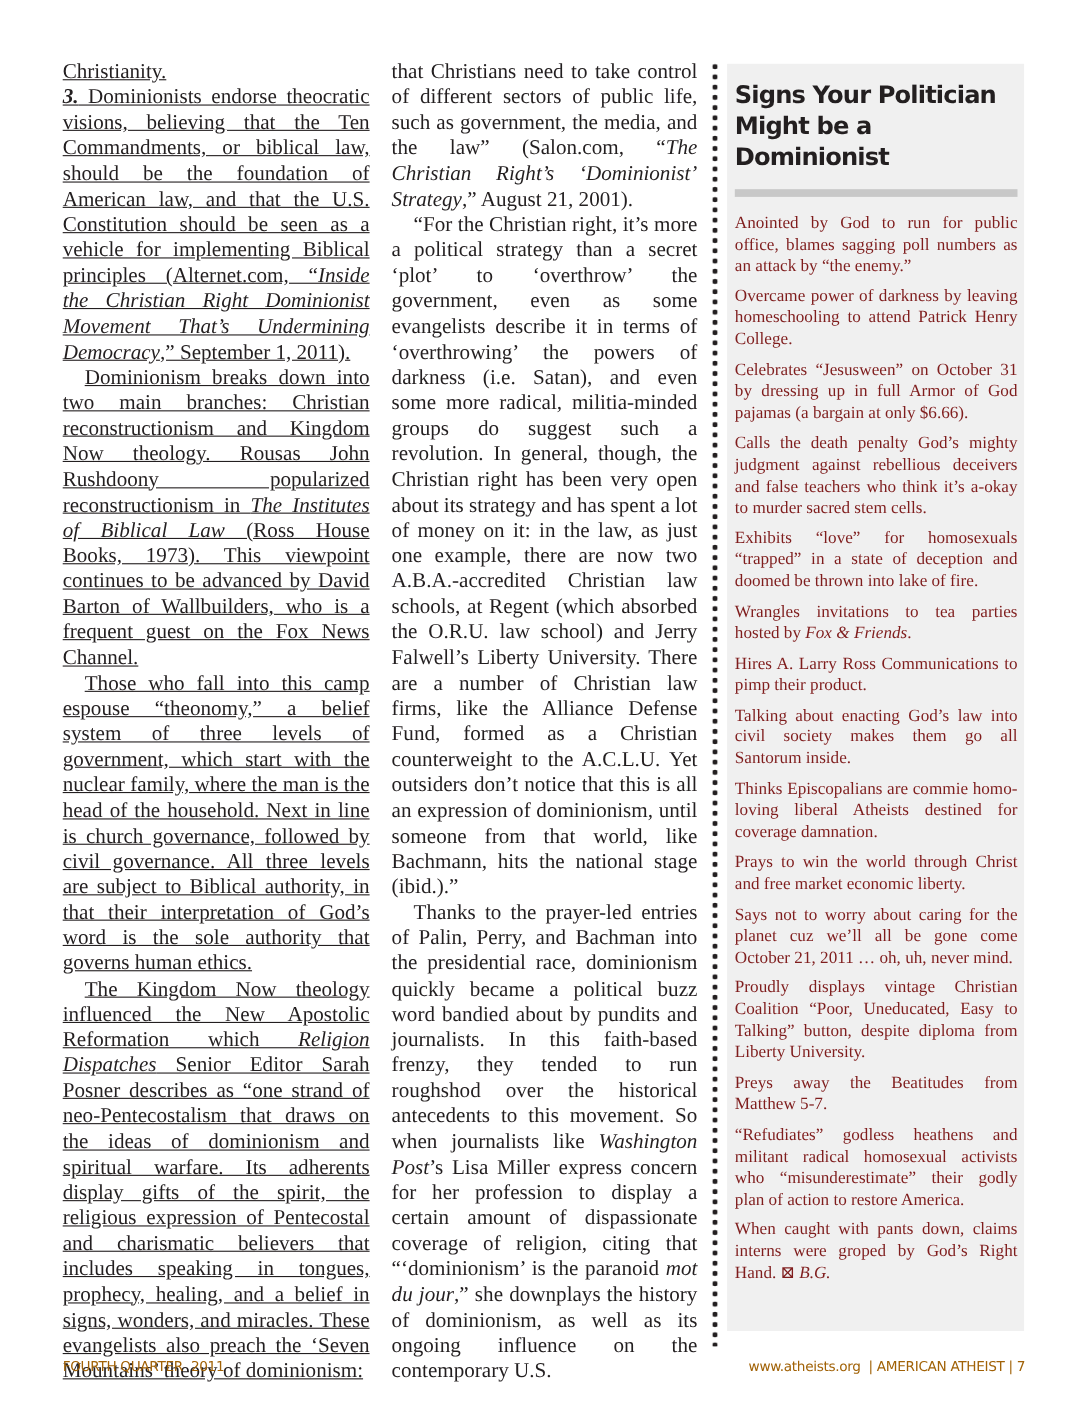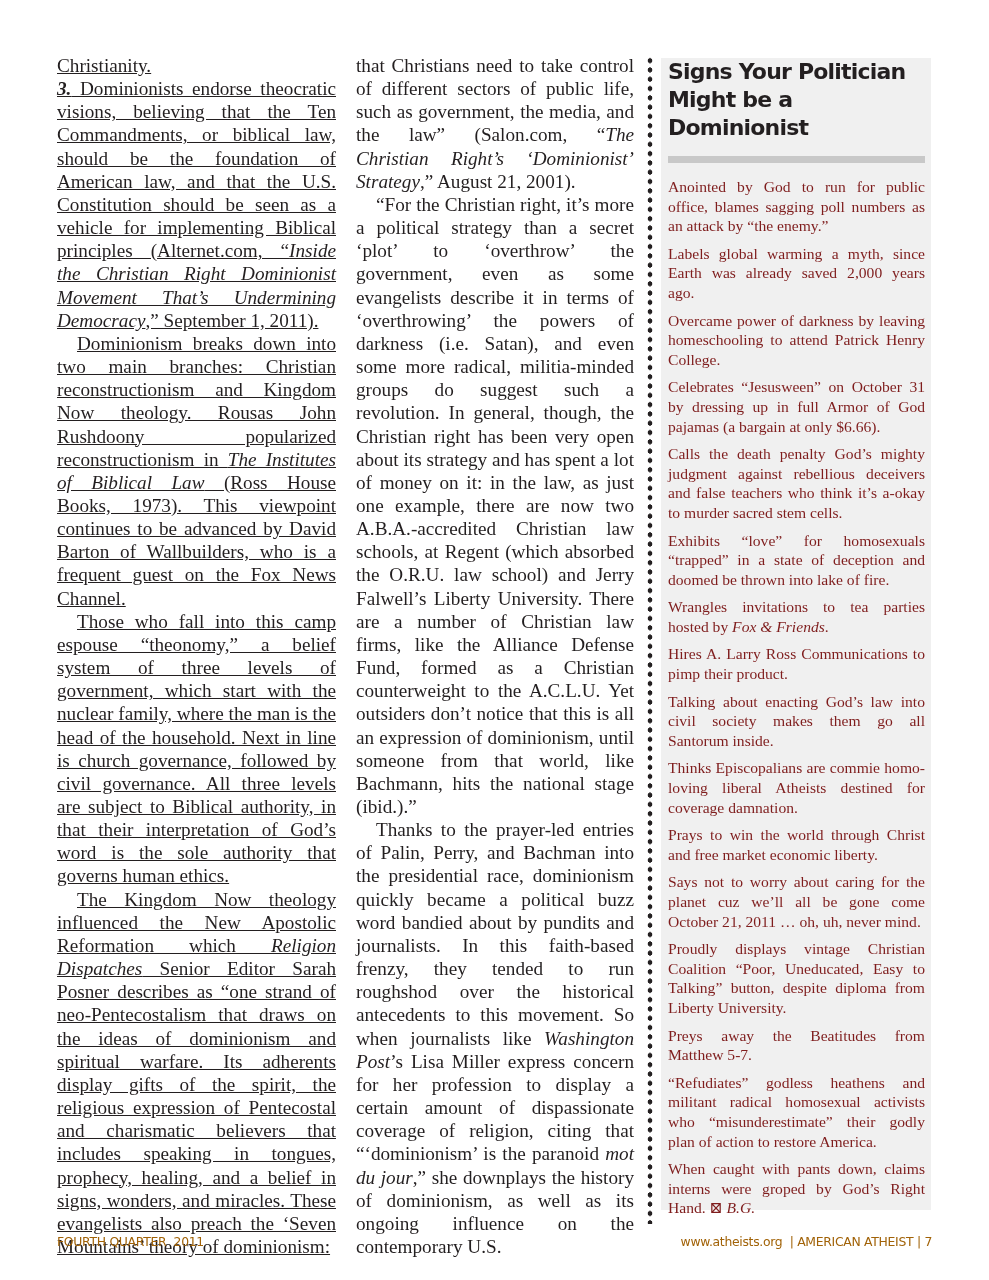--- a/index.html
+++ b/index.html
@@ -43,21 +43,21 @@
     }
 
     .sidebar {
       position: absolute;
       left: 661px;
       top: 58px;
       width: 270px;
       height: 1152px;
       background: #f0f0f0;
       box-sizing: border-box;
-      padding: 0 6px 0 7px;
+      padding: 16px 6px 0 7px;
     }
     .sidebar-title {
       font-family: "DejaVu Sans", "Liberation Sans", sans-serif;
       font-weight: bold;
       font-size: 22px;
       line-height: 28px;
       letter-spacing: -0.8px;
       color: #231f20;
       margin: 0 0 0 0;
     }
@@ -110,21 +110,20 @@
   <p><span>Thanks to the prayer-led entries of Palin, Perry, and Bachman into the presidential race, dominionism quickly became a political buzz word bandied about by pundits and journalists. In this faith-based frenzy, they tended to run roughshod over the historical antecedents to this movement. So when journalists like </span><i>Washington Post</i><span>’s Lisa Miller express concern for her profession to display a certain amount of dispassionate coverage of religion, citing that “‘dominionism’ is the paranoid </span><i>mot du jour</i><span>,” she downplays the history of dominionism, as well as its ongoing influence on the contemporary U.S.</span></p>
 </div>
 
 <div class="divider"></div>
 
 <aside class="sidebar">
   <h2 class="sidebar-title">Signs Your Politician Might be a Dominionist</h2>
   <div class="sidebar-rule"></div>
   <ul class="sidebar-list">
     <li>Anointed by God to run for public office, blames sagging poll numbers as an attack by “the enemy.”</li>
-    <li>Labels global warming a myth, since Earth was already saved 2,000 years ago.</li>
     <li>Overcame power of darkness by leaving homeschooling to attend Patrick Henry College.</li>
     <li>Celebrates “Jesusween” on October 31 by dressing up in full Armor of God pajamas (a bargain at only $6.66).</li>
     <li>Calls the death penalty God’s mighty judgment against rebellious deceivers and false teachers who think it’s a-okay to murder sacred stem cells.</li>
     <li>Exhibits “love” for homosexuals “trapped” in a state of deception and doomed be thrown into lake of fire.</li>
     <li><span>Wrangles invitations to tea parties hosted by </span><i>Fox &amp; Friends</i><span>.</span></li>
     <li>Hires A. Larry Ross Communications to pimp their product.</li>
     <li>Talking about enacting God’s law into civil society makes them go all Santorum inside.</li>
     <li>Thinks Episcopalians are commie homo-loving liberal Atheists destined for coverage damnation.</li>
     <li>Prays to win the world through Christ and free market economic liberty.</li>
     <li>Says not to worry about caring for the planet cuz we’ll all be gone come October 21, 2011 … oh, uh, never mind.</li>

